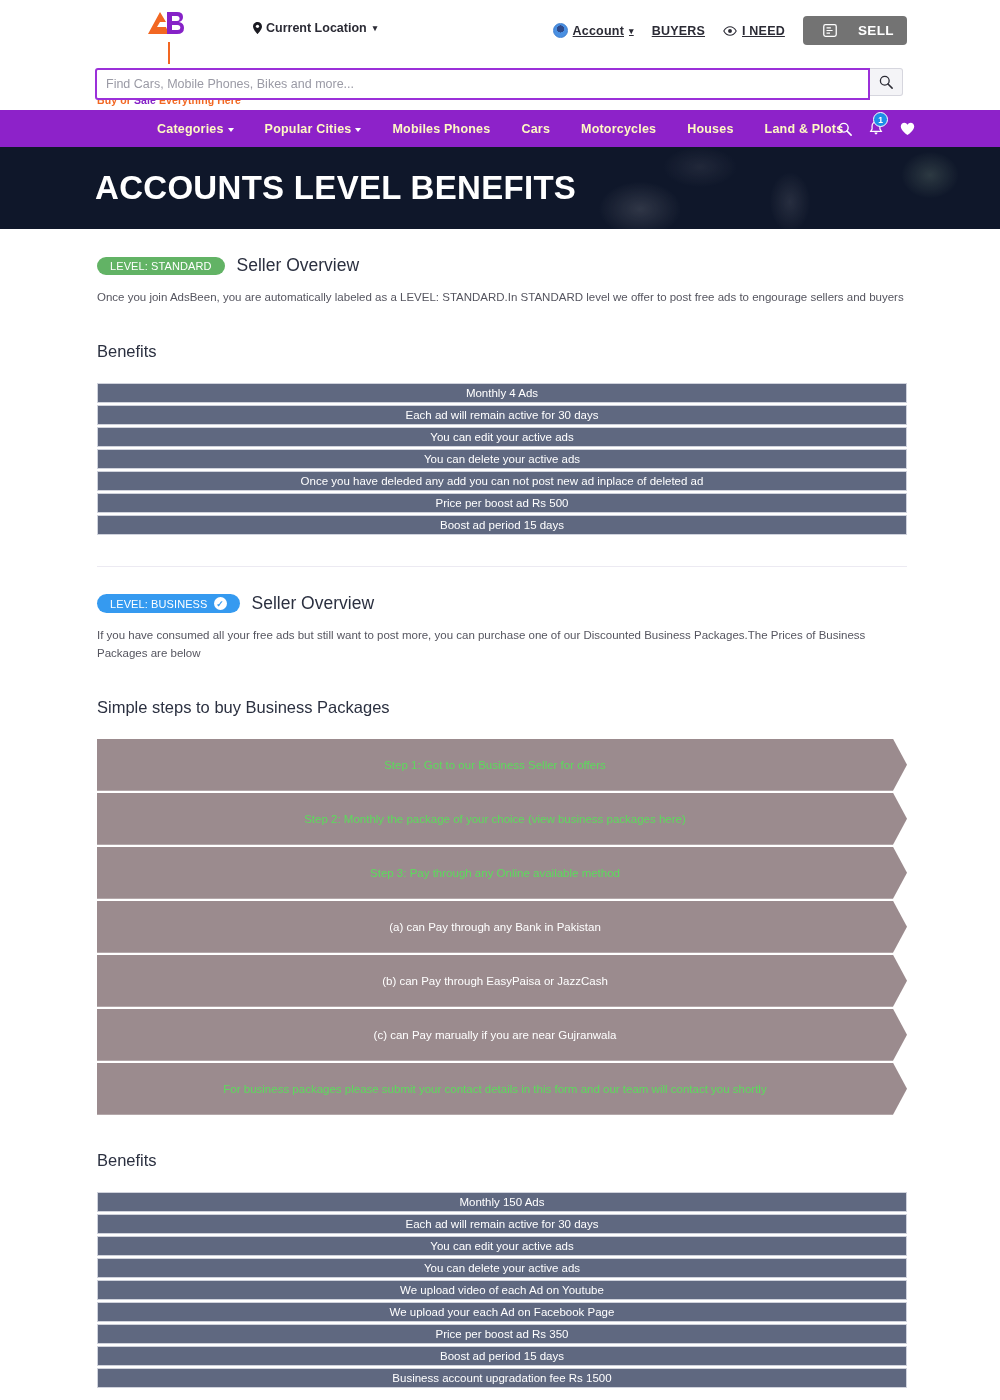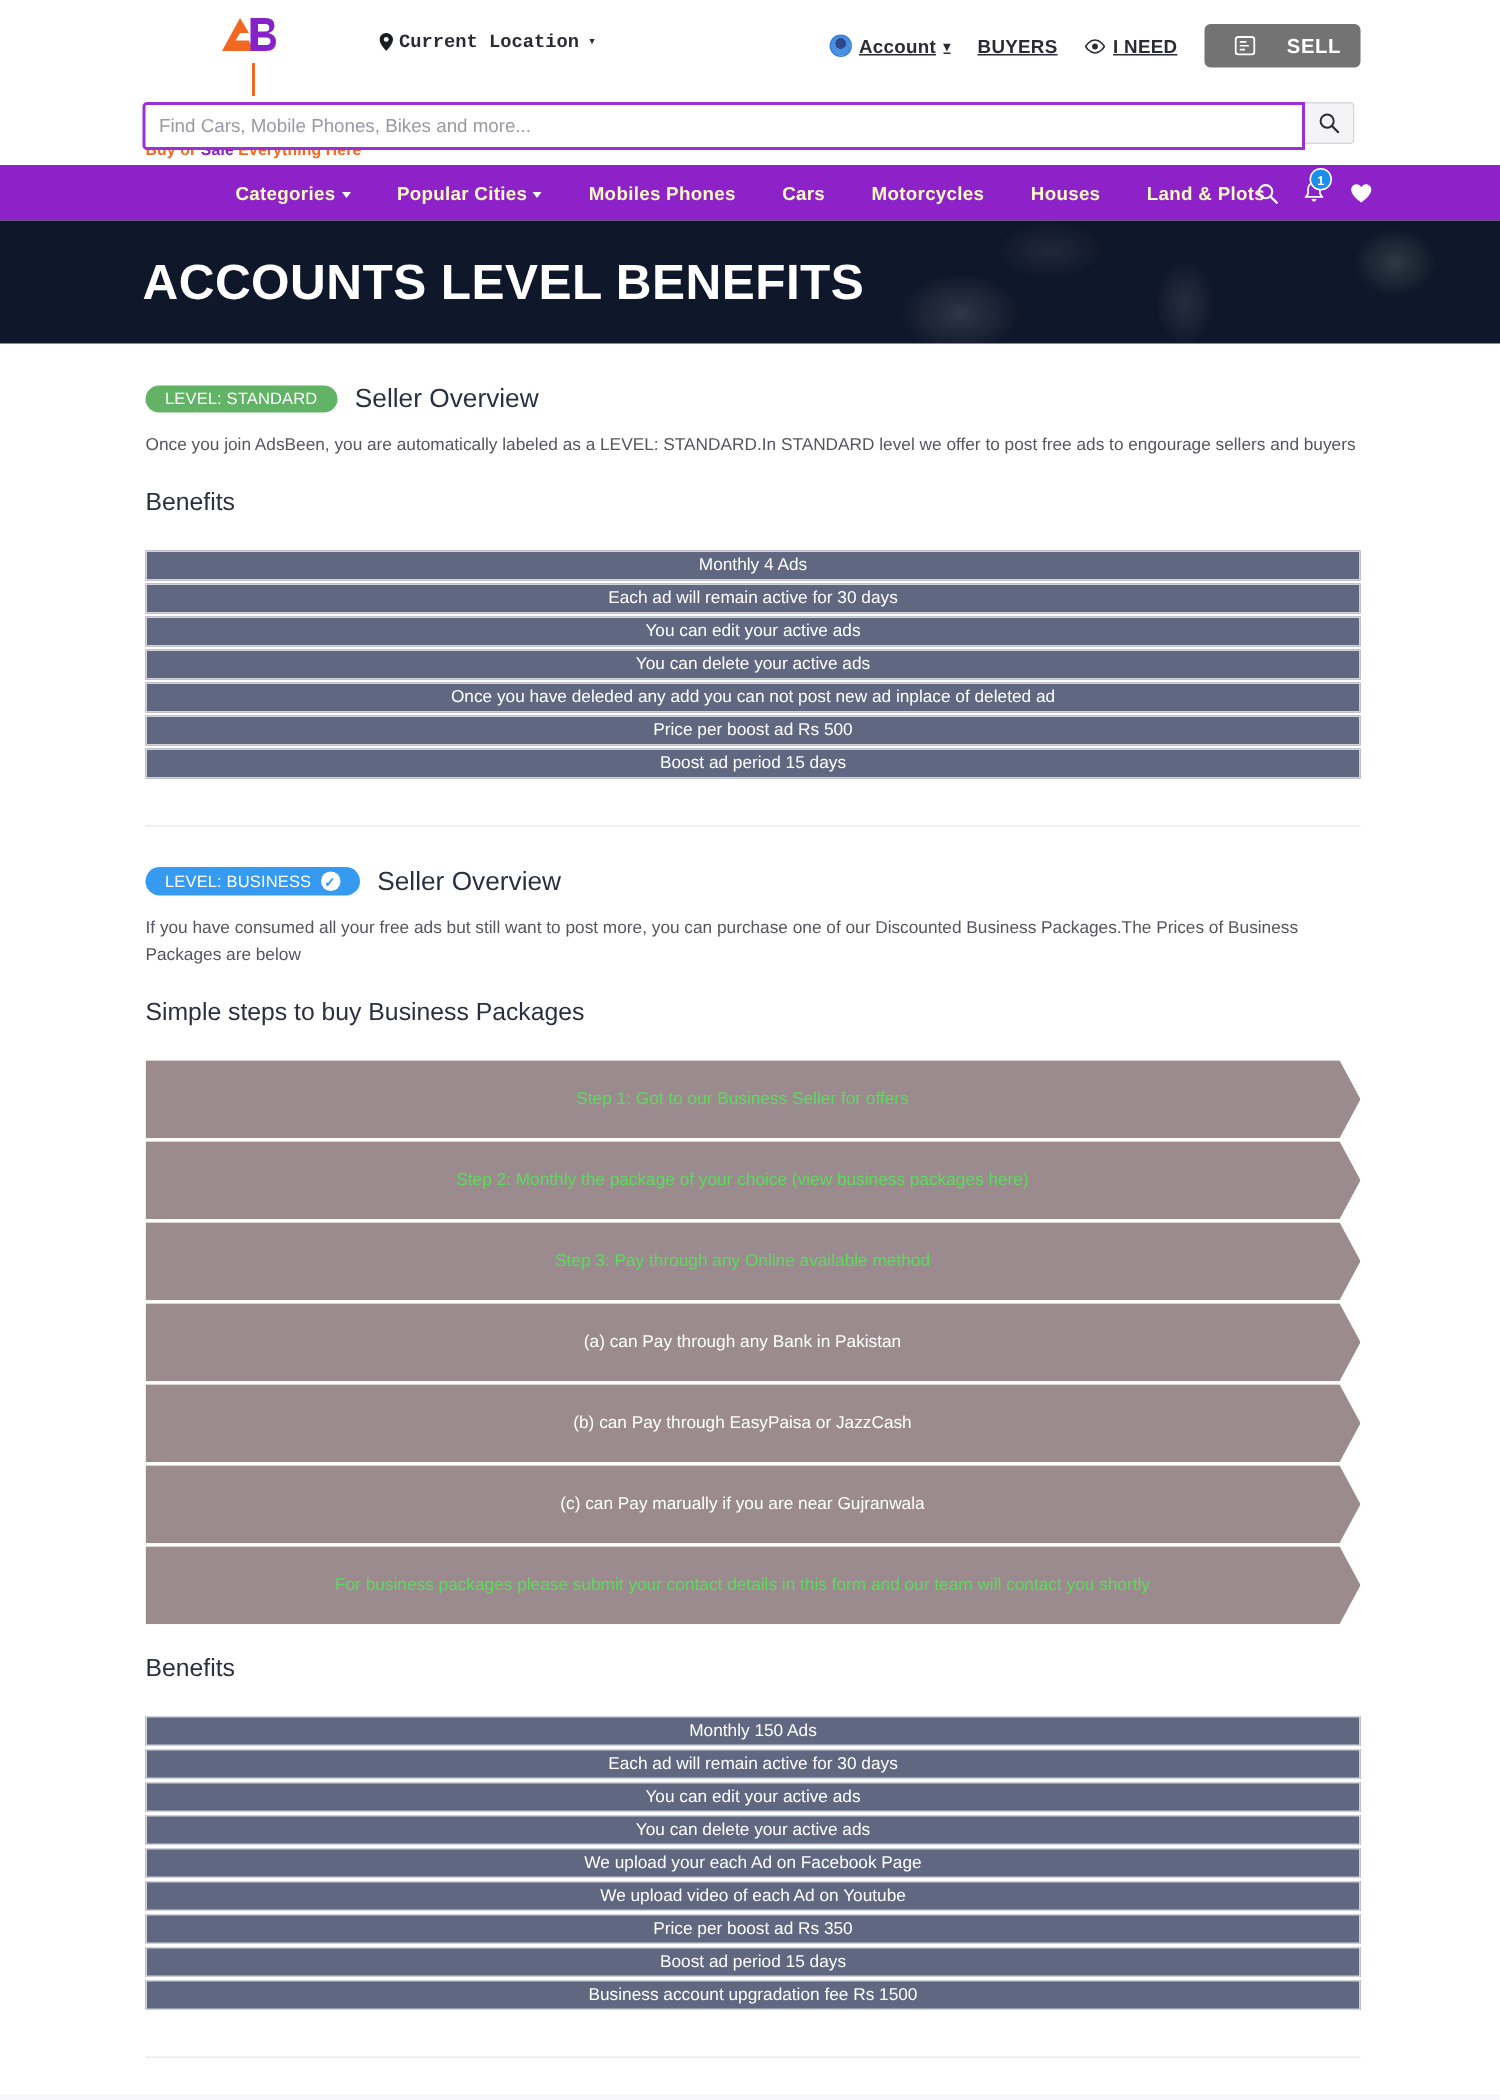--- a/index.html
+++ b/index.html
@@ -31,21 +31,21 @@
   .logo-tag {
     font-size: 10.5px; font-weight: bold; letter-spacing: .1px;
     margin-top: 1px;
   }
   .logo-tag .o1 { color: #f26722; }
   .logo-tag .o2 { color: #8622c7; }
 
   .cur-loc {
     position: absolute; left: 253px; top: 21px;
     font-size: 12.5px; font-weight: bold; color: #2b2b35;
-    display: flex; align-items: center; gap: 4px; font-family: Liberation Mono, monospace;
+    display: flex; align-items: center; gap: 4px;
   }
   .cur-loc .caret { font-size: 9px; margin-left: 2px; }
 
   .hdr-right {
     position: absolute; right: 93px; top: 16px;
     display: flex; align-items: center; gap: 18px;
   }
   .hdr-item {
     font-size: 12.5px; color: #2b2b35; font-weight: bold;
     display: flex; align-items: center; gap: 5px; letter-spacing: .2px; text-decoration: underline;
@@ -159,21 +159,21 @@
     display: flex; align-items: center; justify-content: center;
   }
   .overview-title { font-size: 17.5px; color: #2b3040; }
 
   .overview-desc {
     font-size: 11.5px; color: #55555f; margin-top: 13px;
     line-height: 1.5;
   }
 
   .section-head {
-    font-size: 16.5px; color: #2b3040; margin-top: 20px;
+    font-size: 16.5px; color: #2b3040; margin-top: 36px;
   }
 
   .bene-table { margin-top: 22px; }
   .bene-row {
     background: #5f6880; color: #ffffff;
     font-size: 11.5px; text-align: center;
     padding: 3px 4px; margin-bottom: 2px;
     border: 1px solid #cfd2dc;
   }
 
@@ -365,22 +365,22 @@
       <div class="step-arrow green">For business packages please submit your contact details in this form and our team will contact you shortly</div>
     </div>
 
     <div class="section-head">Benefits</div>
 
     <div class="bene-table">
       <div class="bene-row">Monthly 150 Ads</div>
       <div class="bene-row">Each ad will remain active for 30 days</div>
       <div class="bene-row">You can edit your active ads</div>
       <div class="bene-row">You can delete your active ads</div>
+      <div class="bene-row">We upload video of each Ad on Youtube</div>
       <div class="bene-row">We upload your each Ad on Facebook Page</div>
-      <div class="bene-row">We upload video of each Ad on Youtube</div>
       <div class="bene-row">Price per boost ad Rs 350</div>
       <div class="bene-row">Boost ad period 15 days</div>
       <div class="bene-row">Business account upgradation fee Rs 1500</div>
     </div>
 
     <hr class="hr-div">
   </div>
 
   <div class="footer-band">
     

